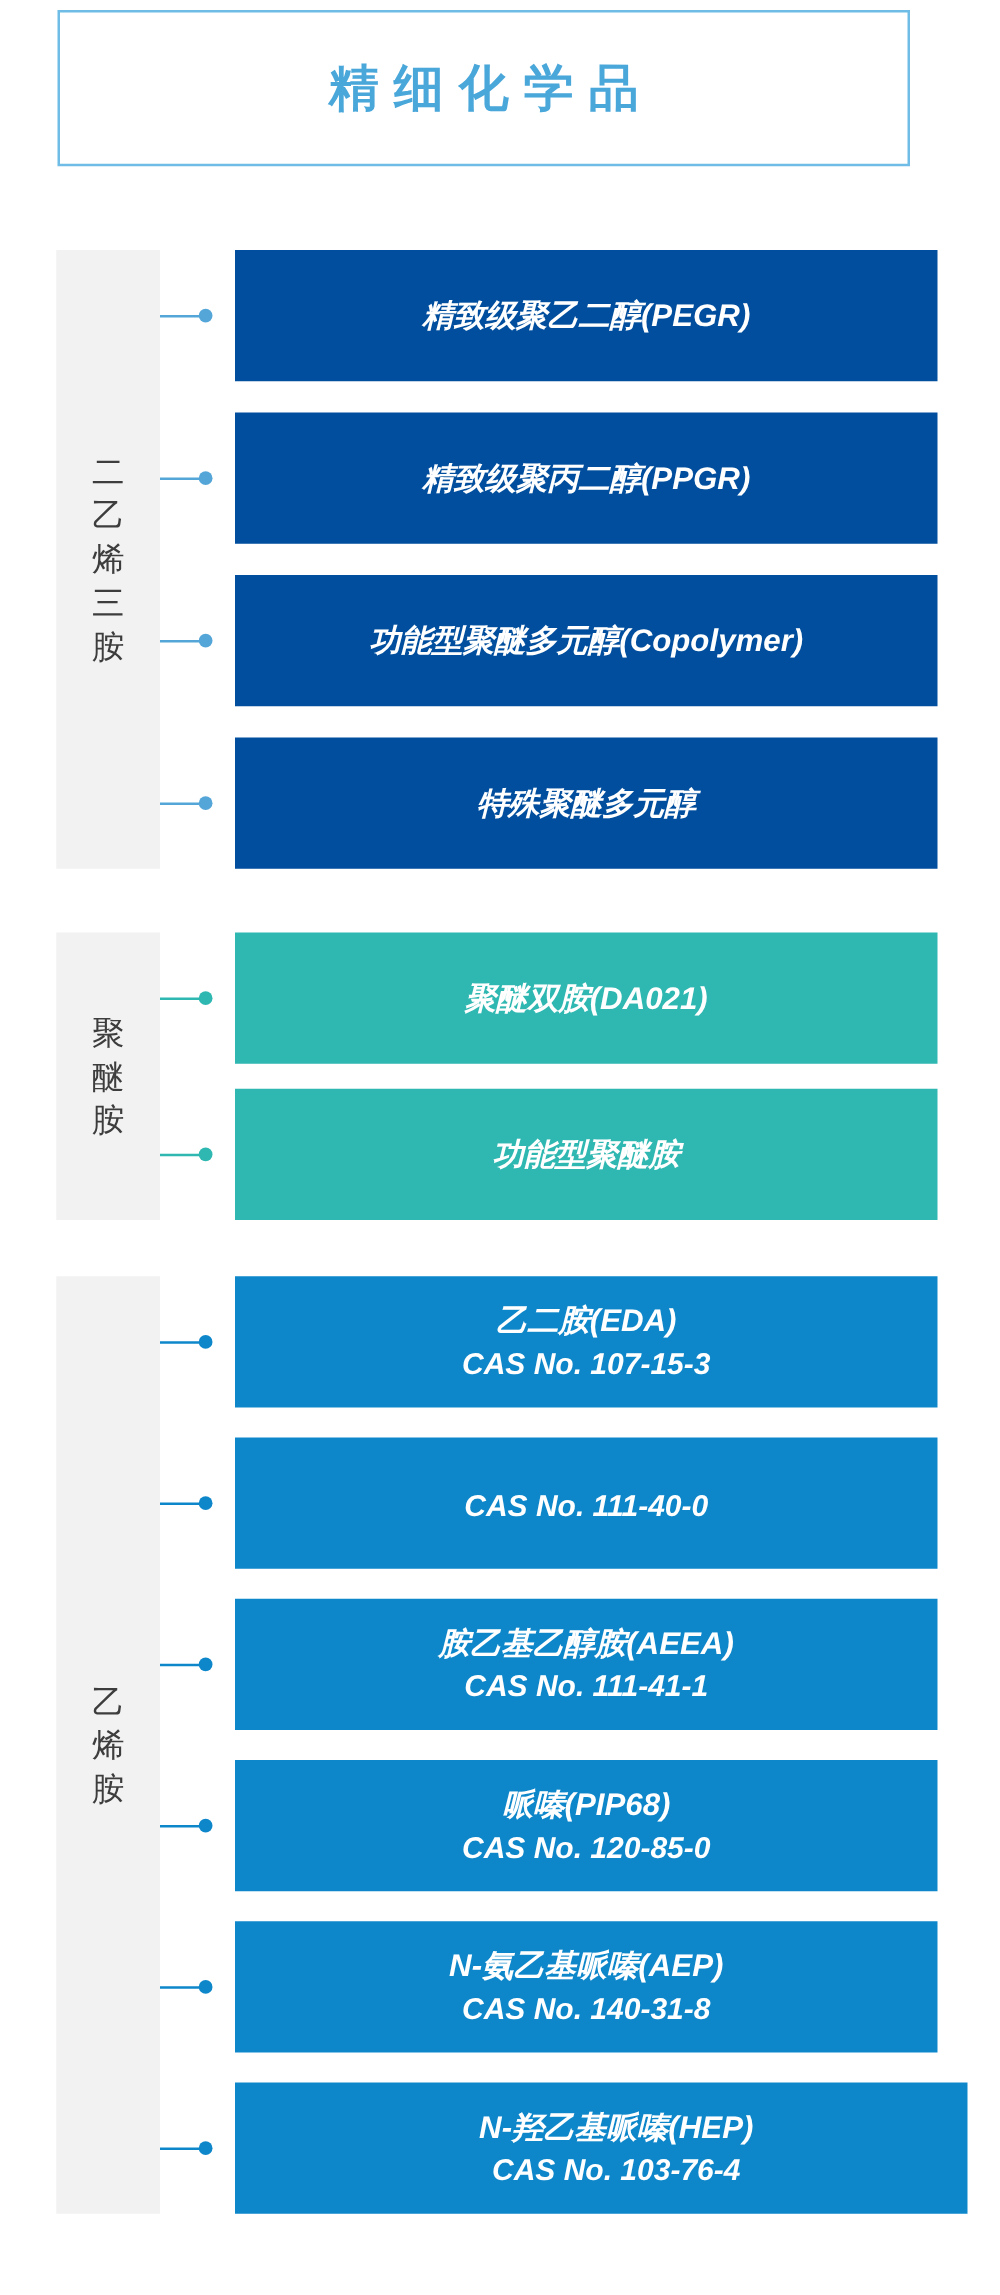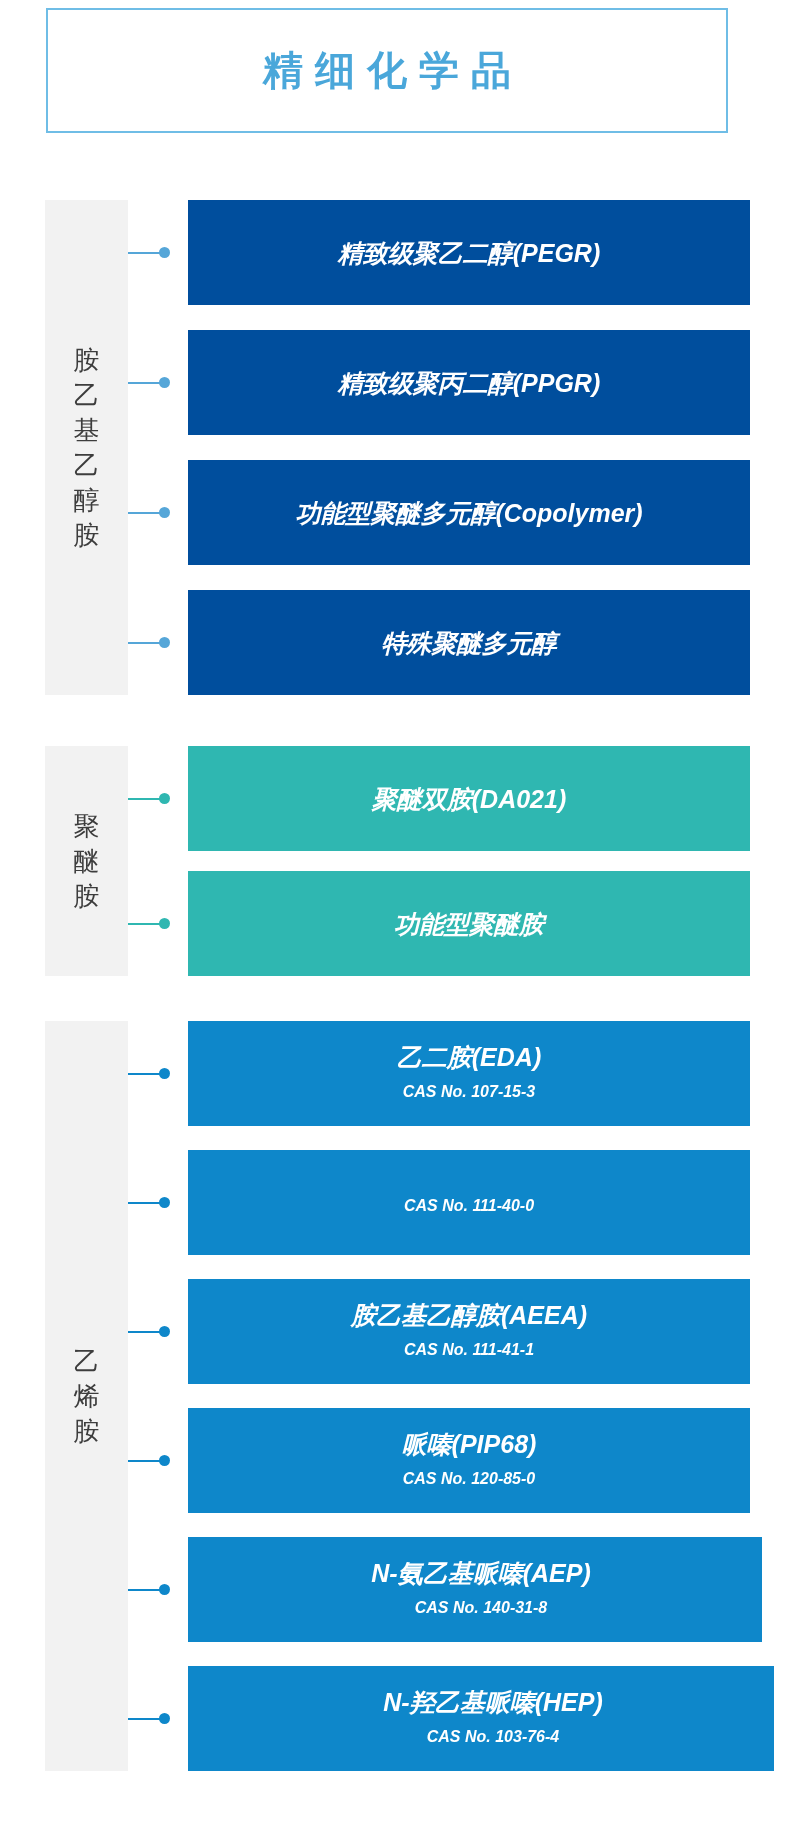--- a/index.html
+++ b/index.html
@@ -81,33 +81,33 @@
     flex-direction: column;
     align-items: center;
     justify-content: center;
     color: #ffffff;
     font-weight: bold;
     text-align: center;
     cursor: pointer;
     font-style: italic;
   }
   .item-name { font-size: 25px; line-height: 30px; }
-  .item-cas  { font-size: 16px; line-height: 28px; margin-top: 6px; }
+  .item-cas  { font-size: 24px; line-height: 28px; margin-top: 6px; }
   .item-cas:empty { display: none; }
 </style>
 </head>
 <body>
 
 <div class="title-box" style="border-color: rgb(111, 189, 230);">
   <div class="title-text" style="color: rgb(74, 167, 218);">精细化学品</div>
 </div>
 
 <div class="category cat-1">
   <div class="label-box" style="background-color: rgb(242, 242, 242);">
-    <div class="label-text">胺乙基乙醇胺</div>
+    <div class="label-text">二乙烯三胺</div>
   </div>
   <div class="items">
 
     <div class="item-row">
       <div class="connector">
         <div class="line" style="background-color: rgb(85, 166, 216);"></div>
         <div class="dot" style="background-color: rgb(85, 166, 216);"></div>
       </div>
       <div class="item-box" style="background-color: rgb(0, 78, 157);">
         <div class="item-name">精致级聚乙二醇(PEGR)</div>
@@ -223,21 +223,21 @@
         <div class="item-name">哌嗪(PIP68)</div>
         <div class="item-cas">CAS No. 120-85-0</div>
       </div>
     </div>
 
     <div class="item-row">
       <div class="connector">
         <div class="line" style="background-color: rgb(14, 135, 202);"></div>
         <div class="dot" style="background-color: rgb(14, 135, 202);"></div>
       </div>
-      <div class="item-box" style="background-color: rgb(14, 135, 202); padding-left: 12px;">
+      <div class="item-box" style="background-color: rgb(14, 135, 202);">
         <div class="item-name">N-氨乙基哌嗪(AEP)</div>
         <div class="item-cas">CAS No. 140-31-8</div>
       </div>
     </div>
 
     <div class="item-row">
       <div class="connector">
         <div class="line" style="background-color: rgb(14, 135, 202);"></div>
         <div class="dot" style="background-color: rgb(14, 135, 202);"></div>
       </div>

